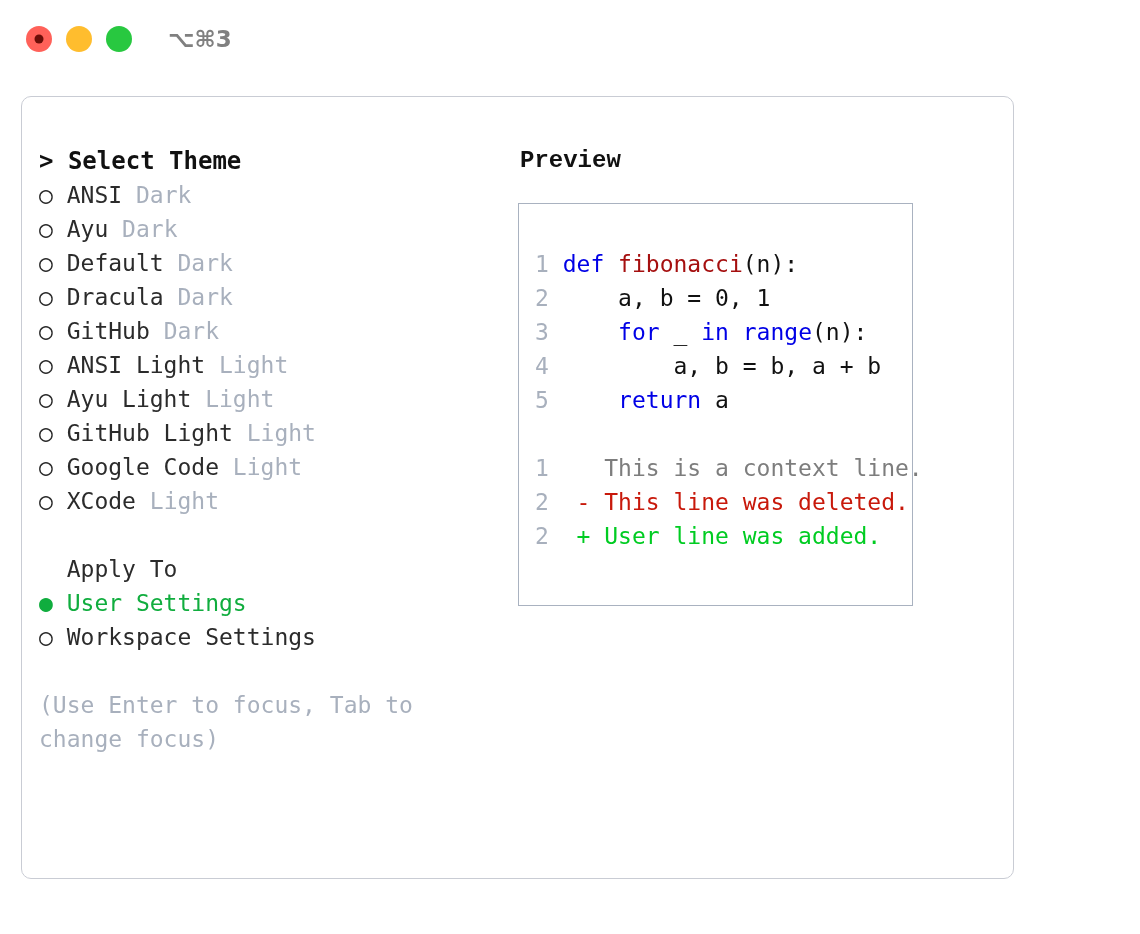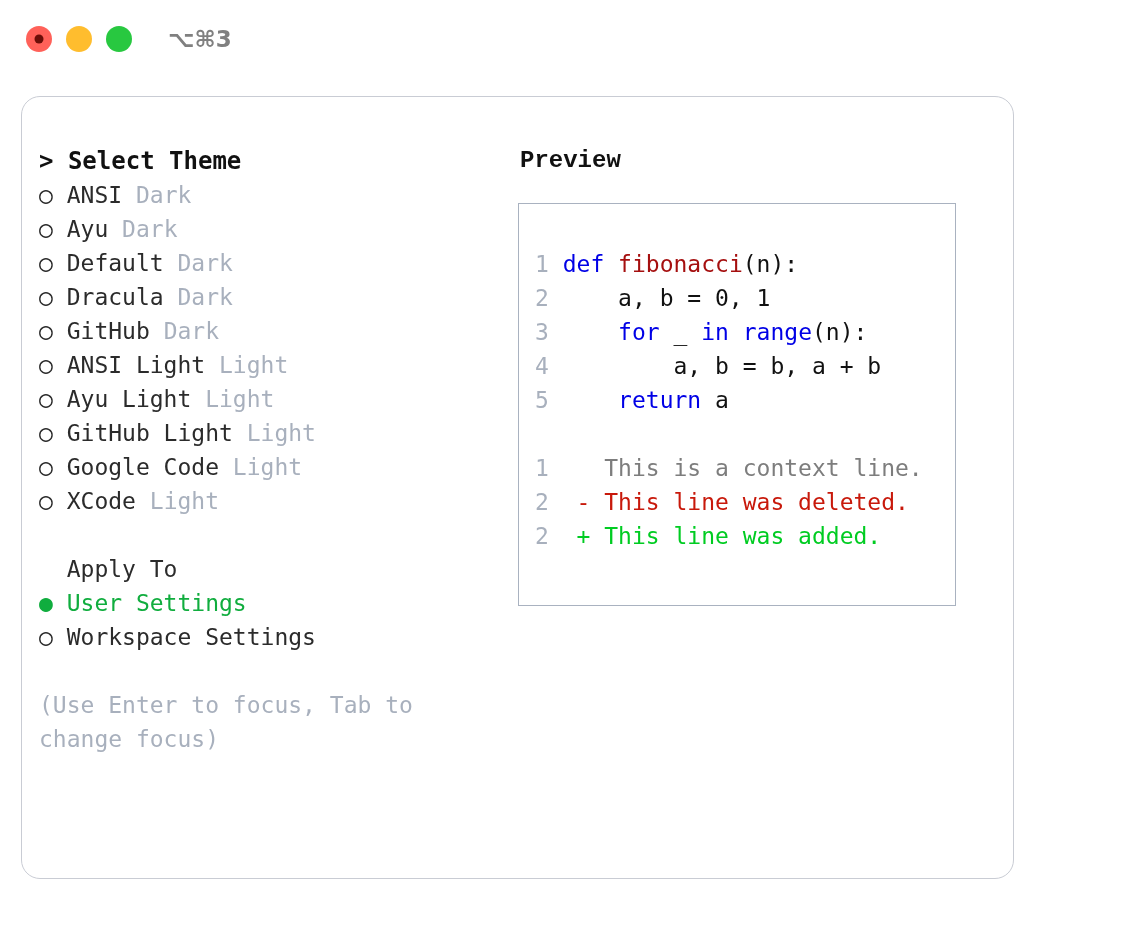--- a/index.html
+++ b/index.html
@@ -68,21 +68,21 @@
 
   
   .frame {
     position: absolute;
     left: 21px;
     top: 96px;
     width: 993px;
     height: 783px;
     box-sizing: border-box;
     border: 1.6px solid #c9ccd4;
-    border-radius: 19px;
+    border-radius: 10px;
     background: #ffffff;
   }
 
   .cols {
     display: flex;
     padding: 47px 0 0 17px;
     box-sizing: border-box;
     height: 100%;
   }
 
@@ -131,21 +131,21 @@
   .preview-title {
     font-size: 24px;
     font-weight: 700;
     color: #111111;
     line-height: 34px;
     margin-left: 2px;
     font-family: Liberation Mono, monospace;
   }
   .code-box {
     margin-top: 25px;
-    width: 438px;
+    width: 395px;
     height: 403px;
     box-sizing: border-box;
     border: 1.6px solid #a9b2c0;
     background: #ffffff;
     padding: 43px 0 0 16px;
   }
   .code-line {
     font-size: 23px;
     line-height: 34px;
     white-space: pre;
@@ -221,20 +221,20 @@
               <div class="code-line"><span class="ln">1</span><span> </span><span class="kw">def</span><span class="pl"> </span><span class="fn">fibonacci</span><span class="pl">(n):</span></div>
               <div class="code-line"><span class="ln">2</span><span> </span><span class="pl">    a, b = 0, 1</span></div>
               <div class="code-line"><span class="ln">3</span><span> </span><span class="pl">    </span><span class="kw">for</span><span class="pl"> _ </span><span class="kw">in</span><span class="pl"> </span><span class="kw">range</span><span class="pl">(n):</span></div>
               <div class="code-line"><span class="ln">4</span><span> </span><span class="pl">        a, b = b, a + b</span></div>
               <div class="code-line"><span class="ln">5</span><span> </span><span class="pl">    </span><span class="kw">return</span><span class="pl"> a</span></div>
             </div>
           <div class="blankline"></div>
           <div id="diff-lines">
               <div class="code-line"><span class="ln">1</span><span class="ctx">    This is a context line.</span></div>
               <div class="code-line"><span class="ln">2</span><span class="del">  - This line was deleted.</span></div>
-              <div class="code-line"><span class="ln">2</span><span class="add">  + This line was added.</span></div>
+              <div class="code-line"><span class="ln">2</span><span class="add">  + User line was added.</span></div>
             </div>
         </div>
       </div>
 
     </div>
   </div>
 </div>
 
 </body></html>

